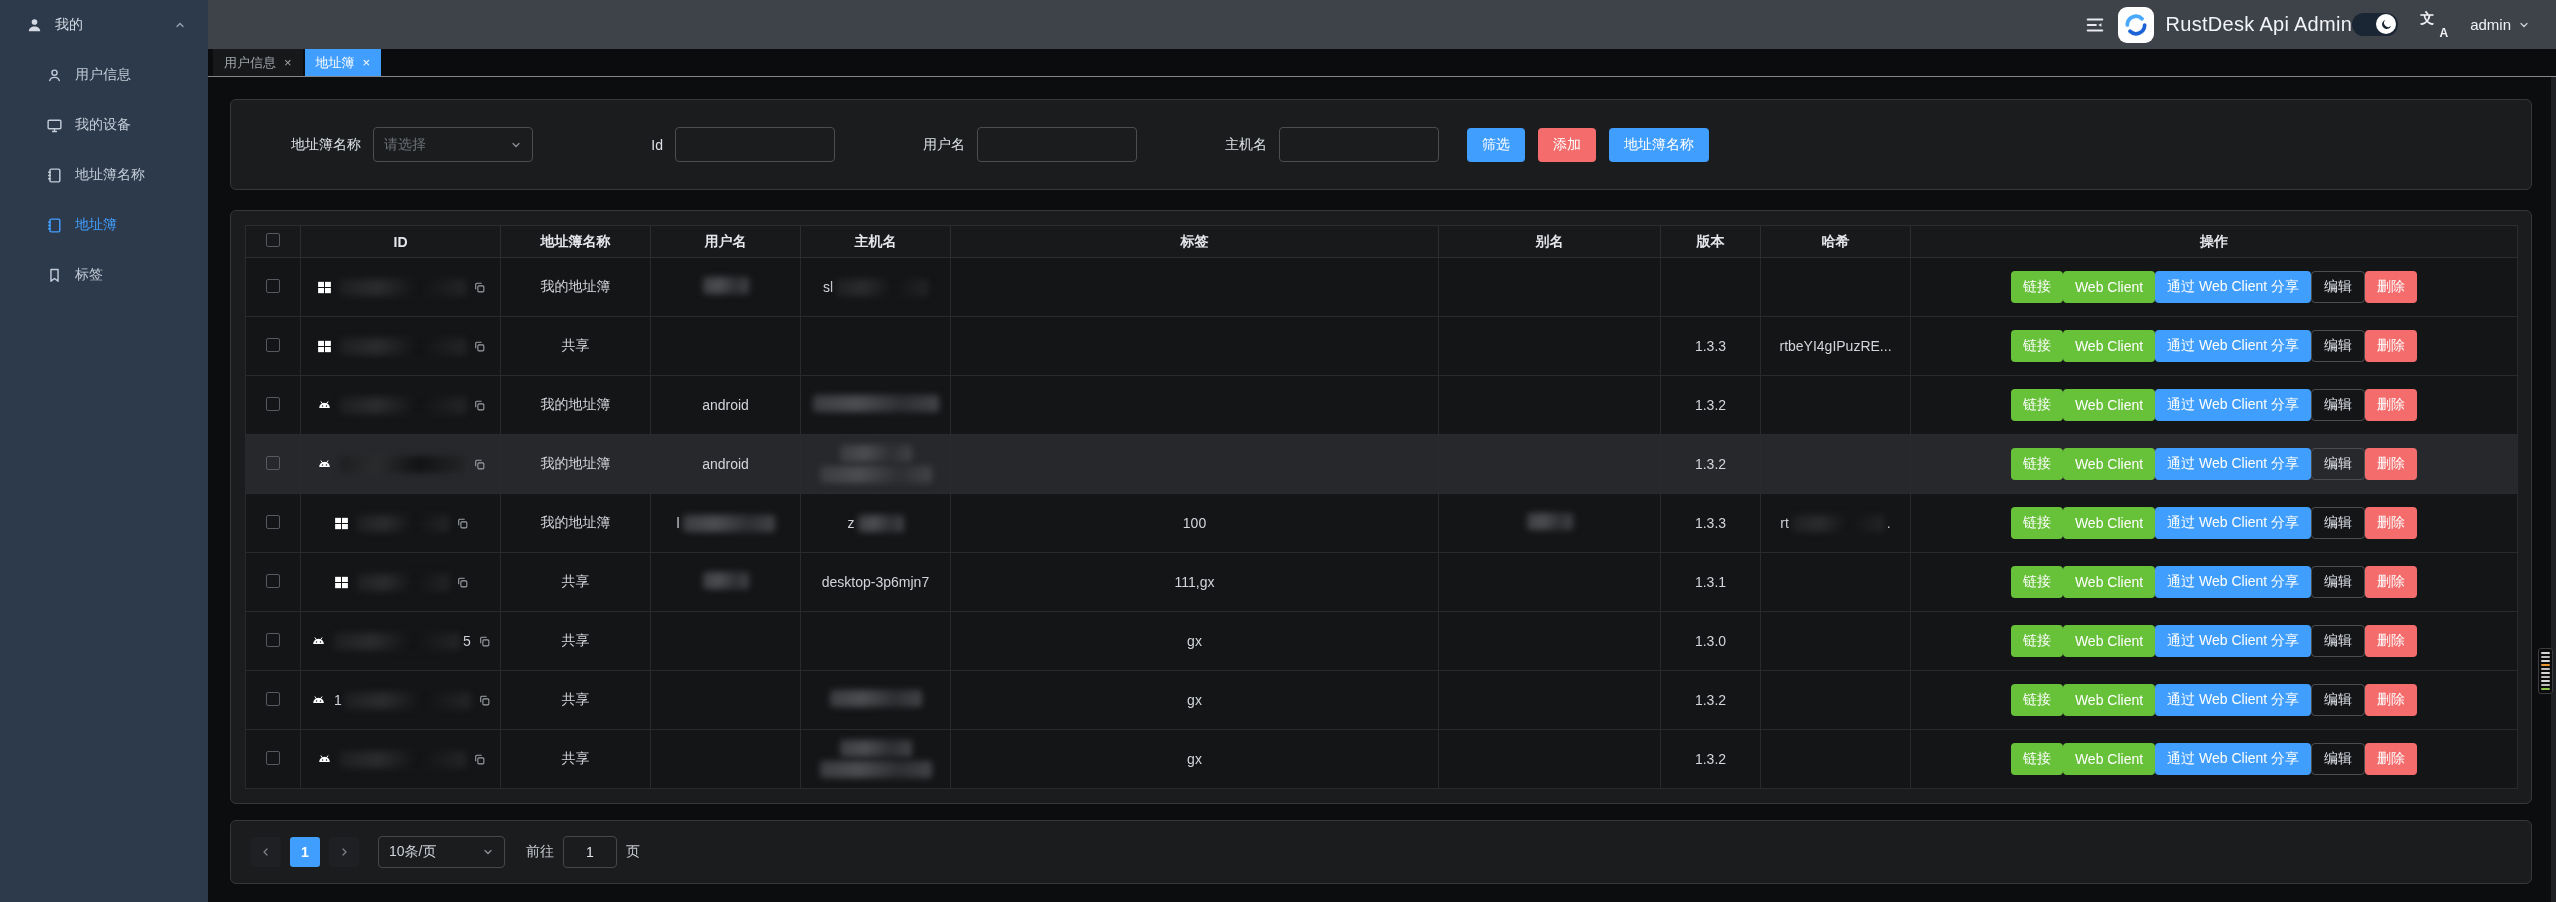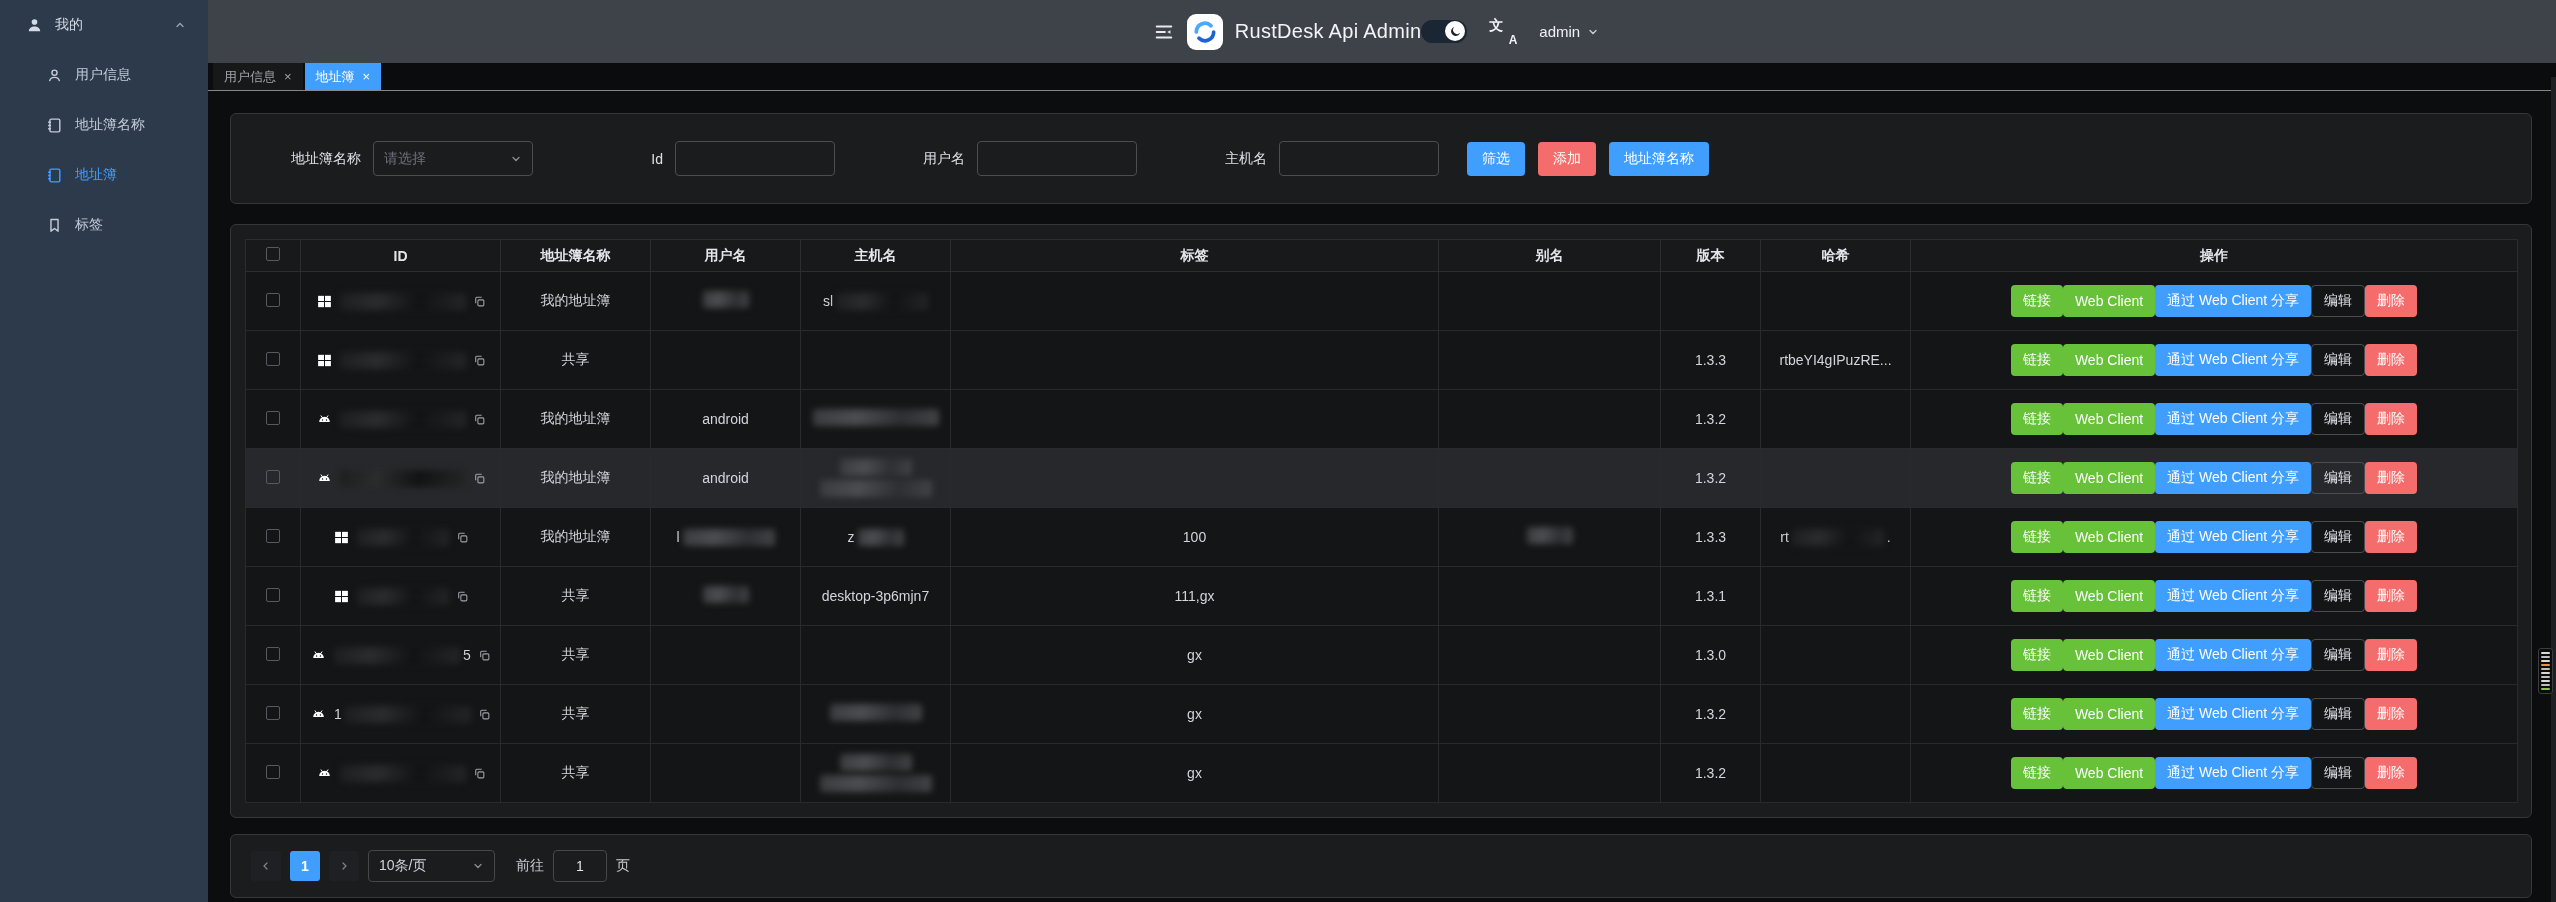--- a/index.html
+++ b/index.html
@@ -13,21 +13,21 @@
   .side-item.sub{padding-left:46px;color:#c3ccd8;}
   .side-item.active{color:#409eff;}
   .side-item .icon{display:inline-flex;margin-right:12px;}
   .side-item .icon svg{width:17px;height:17px;}
   .side-item .chev{margin-left:auto;color:#9aa5b4;}
   .side-item .chev svg{width:12px;height:12px;}
 
   
   .main{flex:1;display:flex;flex-direction:column;min-width:0;}
 
-  .topbar{height:63px;background:#3e434a;display:flex;align-items:center;justify-content:center;
+  .topbar{height:49px;background:#3e434a;display:flex;align-items:center;justify-content:flex-end;
     padding:0 26px 0 14px;flex-shrink:0;}
   .topbar-left{display:flex;align-items:center;gap:12px;}
   .hamburger{color:#e8eaed;display:flex;cursor:pointer;}
   .hamburger svg{width:22px;height:22px;}
   .logo{width:36px;height:36px;background:#fff;border-radius:9px;display:flex;align-items:center;justify-content:center;}
   .logo svg{width:26px;height:26px;}
   .app-title{color:#f2f4f7;font-size:20px;letter-spacing:.3px;}
   .topbar-right{display:flex;align-items:center;gap:22px;}
   .toggle{width:46px;height:23px;border-radius:12px;background:#1b2634;position:relative;cursor:pointer;}
   .toggle .knob{position:absolute;right:2px;top:1px;width:20px;height:20px;background:#fff;border-radius:50%;
@@ -94,21 +94,21 @@
   .ops .btn{height:32px;padding:0 12px;}
 
   
   .pager-card{margin-top:16px;padding:15px 20px;display:flex;align-items:center;gap:9px;color:#c8ccd3;}
   .pg-btn{width:30px;height:30px;background:#1f2023;border-radius:3px;display:flex;align-items:center;
     justify-content:center;color:#7e8289;cursor:pointer;}
   .pg-btn svg{width:12px;height:12px;}
   .pg-num{width:30px;height:30px;background:#409eff;color:#fff;border-radius:3px;display:flex;align-items:center;
     justify-content:center;font-weight:bold;cursor:pointer;}
   .pg-select{width:127px;height:32px;border:1px solid #45474b;border-radius:4px;display:flex;align-items:center;
-    justify-content:space-between;padding:0 10px;color:#cfd3da;cursor:pointer;}
+    justify-content:space-between;padding:0 10px;color:#cfd3da;margin-left:10px;cursor:pointer;}
   .pg-select svg{width:12px;height:12px;color:#8b8f96;}
   .goto-label{margin-left:12px;}
   .goto-input{width:54px;height:32px;background:transparent;border:1px solid #45474b;border-radius:4px;
     color:#e3e6ea;text-align:center;font-size:14px;outline:none;font-family:inherit;}
 
   
   .scroll-track{position:fixed;right:0;top:77px;width:5px;height:825px;background:#1f2023;}
   .minimap{position:fixed;right:3px;top:648px;width:15px;height:46px;background:#0b0b0c;border:1px solid #3c3d40;
     border-radius:3px;display:flex;flex-direction:column;align-items:center;justify-content:center;gap:2px;cursor:pointer;}
   .minimap i{display:block;width:9px;height:2px;border-radius:1px;}
@@ -135,20 +135,29 @@
           </span>
         </div>
         <div class="side-item sub">
           <span class="icon" style="display: inline-flex;">
             <svg viewBox="0 0 24 24" fill="none" stroke="currentColor" stroke-width="2">
               <circle cx="12" cy="8" r="3.6"></circle>
               <path d="M5 20c.8-3.6 3.7-5.4 7-5.4s6.2 1.8 7 5.4"></path>
             </svg>
           </span>
           <span>用户信息</span>
+        </div>
+        <div class="side-item sub">
+          <span class="icon" style="display: inline-flex;">
+            <svg viewBox="0 0 24 24" fill="none" stroke="currentColor" stroke-width="2">
+              <rect x="3" y="4.5" width="18" height="12" rx="1.5"></rect>
+              <path d="M8.5 20.5h7M12 16.5v4"></path>
+            </svg>
+          </span>
+          <span>我的设备</span>
         </div>
         <div class="side-item sub">
           <span class="icon" style="display: inline-flex;">
             <svg viewBox="0 0 24 24" fill="none" stroke="currentColor" stroke-width="2">
               <rect x="5.5" y="3" width="14" height="18" rx="2"></rect>
               <path d="M3 7.5h4M3 12h4M3 16.5h4"></path>
             </svg>
           </span>
           <span>地址簿名称</span>
         </div>

